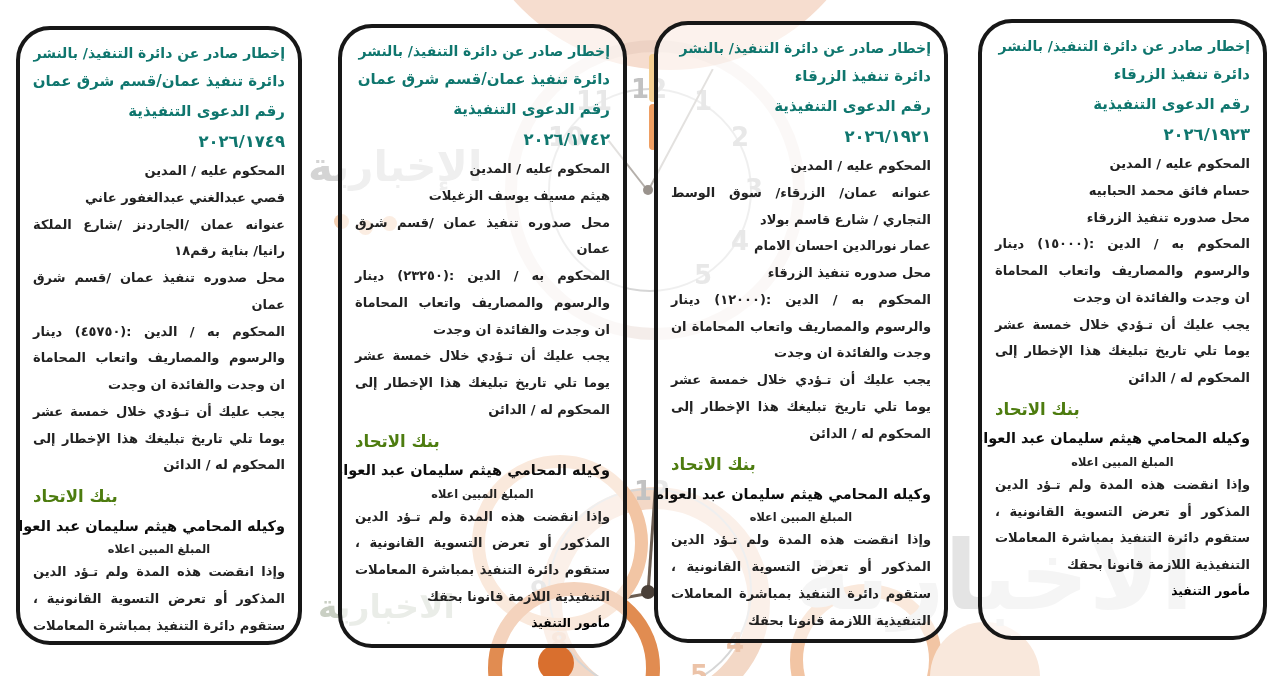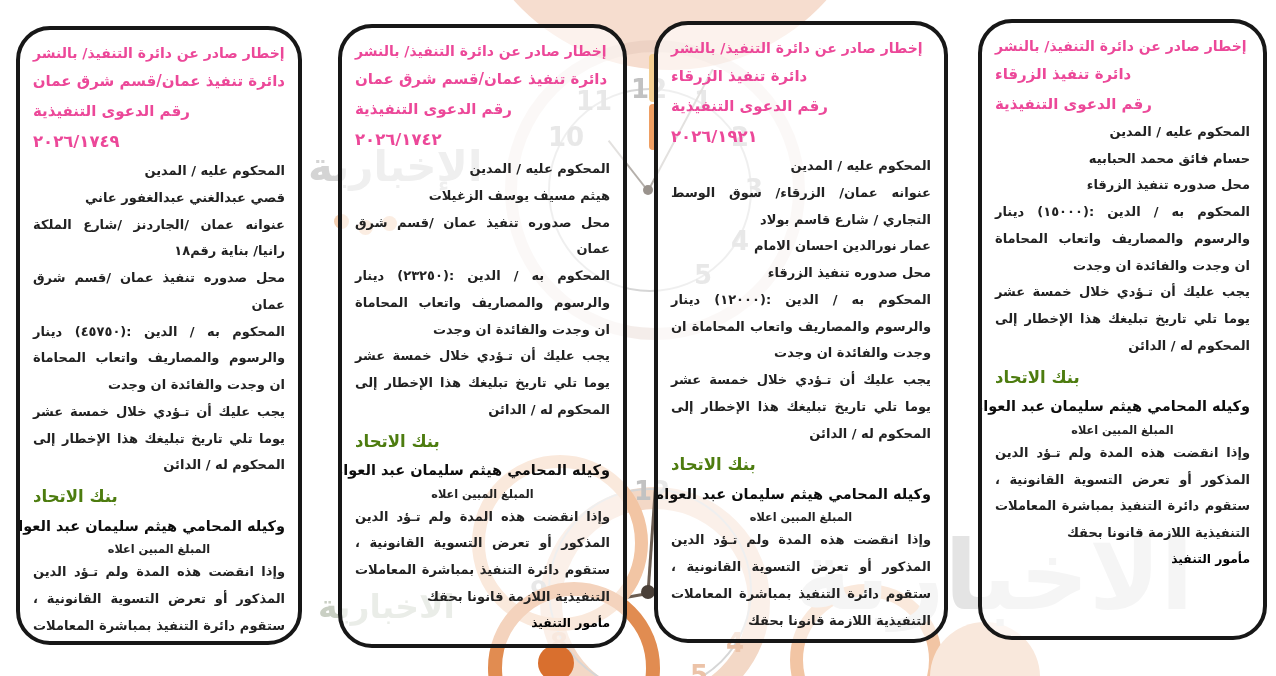--- a/index.html
+++ b/index.html
@@ -22,21 +22,21 @@
   .brand{position:absolute;font-weight:bold;line-height:1;white-space:nowrap;}
   
   .card{
     position:absolute;z-index:1;box-sizing:border-box;
     background:rgba(255,255,255,0.62);
     border:4px solid #171717;border-radius:34px;
     padding:10px 13px 6px 13px;
     direction:rtl;color:#1c1c1c;overflow:hidden;
   }
   .hdr{
-    text-align:left;font-weight:bold;color:#ec4899;
+    text-align:right;font-weight:bold;color:#0f766e;
     font-size:14px;line-height:1.95;white-space:nowrap;
   }
   .hdr.dept{font-size:15px;}
   .hdr.num{font-size:16.5px;letter-spacing:1px;}
   .bodyline{
     font-size:13px;font-weight:bold;line-height:2.06;
     text-align:justify;text-align-last:right;color:#222;
   }
   .creditor{
     text-align:left;font-weight:bold;font-size:16.5px;
@@ -158,20 +158,21 @@
   <div class="agent">وكيله المحامي هيثم سليمان عبد العوامله</div>
   <div class="note">المبلغ المبين اعلاه</div>
   <div class="bodyline">وإذا انقضت هذه المدة ولم تـؤد  الدين المذكور أو تعرض التسوية القانونية ، ستقوم دائرة التنفيذ بمباشرة المعاملات التنفيذية اللازمة قانونا بحقك</div>
   <div class="sig">مأمور التنفيذ</div>
 </div>
 
 <div class="card" style="left:978px;top:19px;width:289px;height:621px;">
   <div class="hdr">إخطار صادر عن دائرة التنفيذ/ بالنشر</div>
   <div class="hdr dept">دائرة تنفيذ الزرقاء</div>
   <div class="hdr dept">رقم الدعوى التنفيذية</div>
+  <div class="hdr num">٢٠٢٦/١٩٢٣</div>
   <div class="bodyline">المحكوم عليه / المدين</div>
   <div class="bodyline">حسام فائق محمد الحبابيه</div>
   <div class="bodyline">محل صدوره تنفيذ الزرقاء</div>
   <div class="bodyline">المحكوم به / الدين :(١٥٠٠٠) دينار والرسوم والمصاريف واتعاب المحاماة ان وجدت والفائدة ان وجدت</div>
   <div class="bodyline">يجب عليك أن تـؤدي  خلال خمسة عشر يوما تلي تاريخ تبليغك هذا الإخطار إلى المحكوم له / الدائن</div>
   <div class="creditor">بنك الاتحاد</div>
   <div class="agent">وكيله المحامي هيثم سليمان عبد العوامله</div>
   <div class="note">المبلغ المبين اعلاه</div>
   <div class="bodyline">وإذا انقضت هذه المدة ولم تـؤد  الدين المذكور أو تعرض التسوية القانونية ، ستقوم دائرة التنفيذ بمباشرة المعاملات التنفيذية اللازمة قانونا بحقك</div>
   <div class="sig">مأمور التنفيذ</div>

